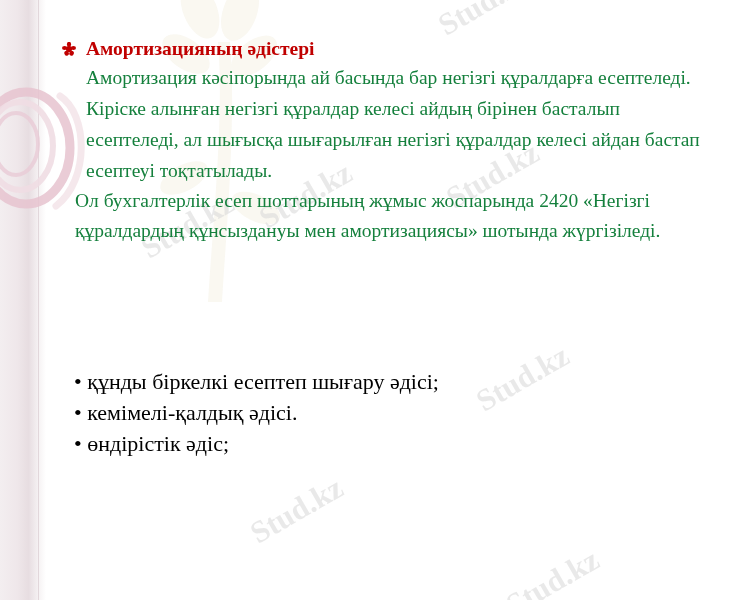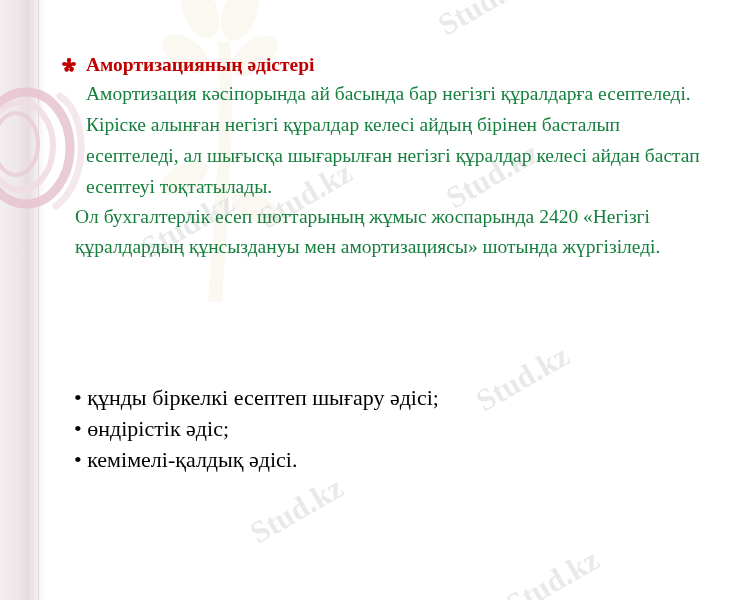--- a/index.html
+++ b/index.html
@@ -74,21 +74,21 @@
     width: 150px;
     height: 340px;
     opacity: .5;
     pointer-events: none;
   }
 
   
   .content {
     position: absolute;
     left: 0;
-    top: 16px;
+    top: 0;
     width: 743px;
     height: 427px;
   }
   .block {
     position: absolute;
   }
   .bullet-row {
     position: relative;
   }
   .bullet-icon {
@@ -176,18 +176,18 @@
       </svg>
       <p class="head">Амортизацияның әдістері</p>
     </div>
     <p class="para">Амортизация кәсіпорында ай басында бар негізгі құралдарға есептеледі. Кіріске алынған негізгі құралдар келесі айдың бірінен басталып есептеледі, ал шығысқа шығарылған негізгі құралдар келесі айдан бастап есептеуі тоқтатылады.</p>
     <p class="para tight">Ол бухгалтерлік есеп шоттарының жұмыс жоспарында 2420 «Негізгі құралдардың құнсыздануы мен амортизациясы» шотында жүргізіледі.</p>
   </div>
 
   <div class="block b2">
     <ul class="list">
       <li>• құнды біркелкі есептеп шығару әдісі;</li>
+      <li>• кемімелі-қалдық әдісі.</li>
       <li>• өндірістік әдіс;</li>
-      <li>• кемімелі-қалдық әдісі.</li>
     </ul>
   </div>
 
 </div>
 
 </body></html>

